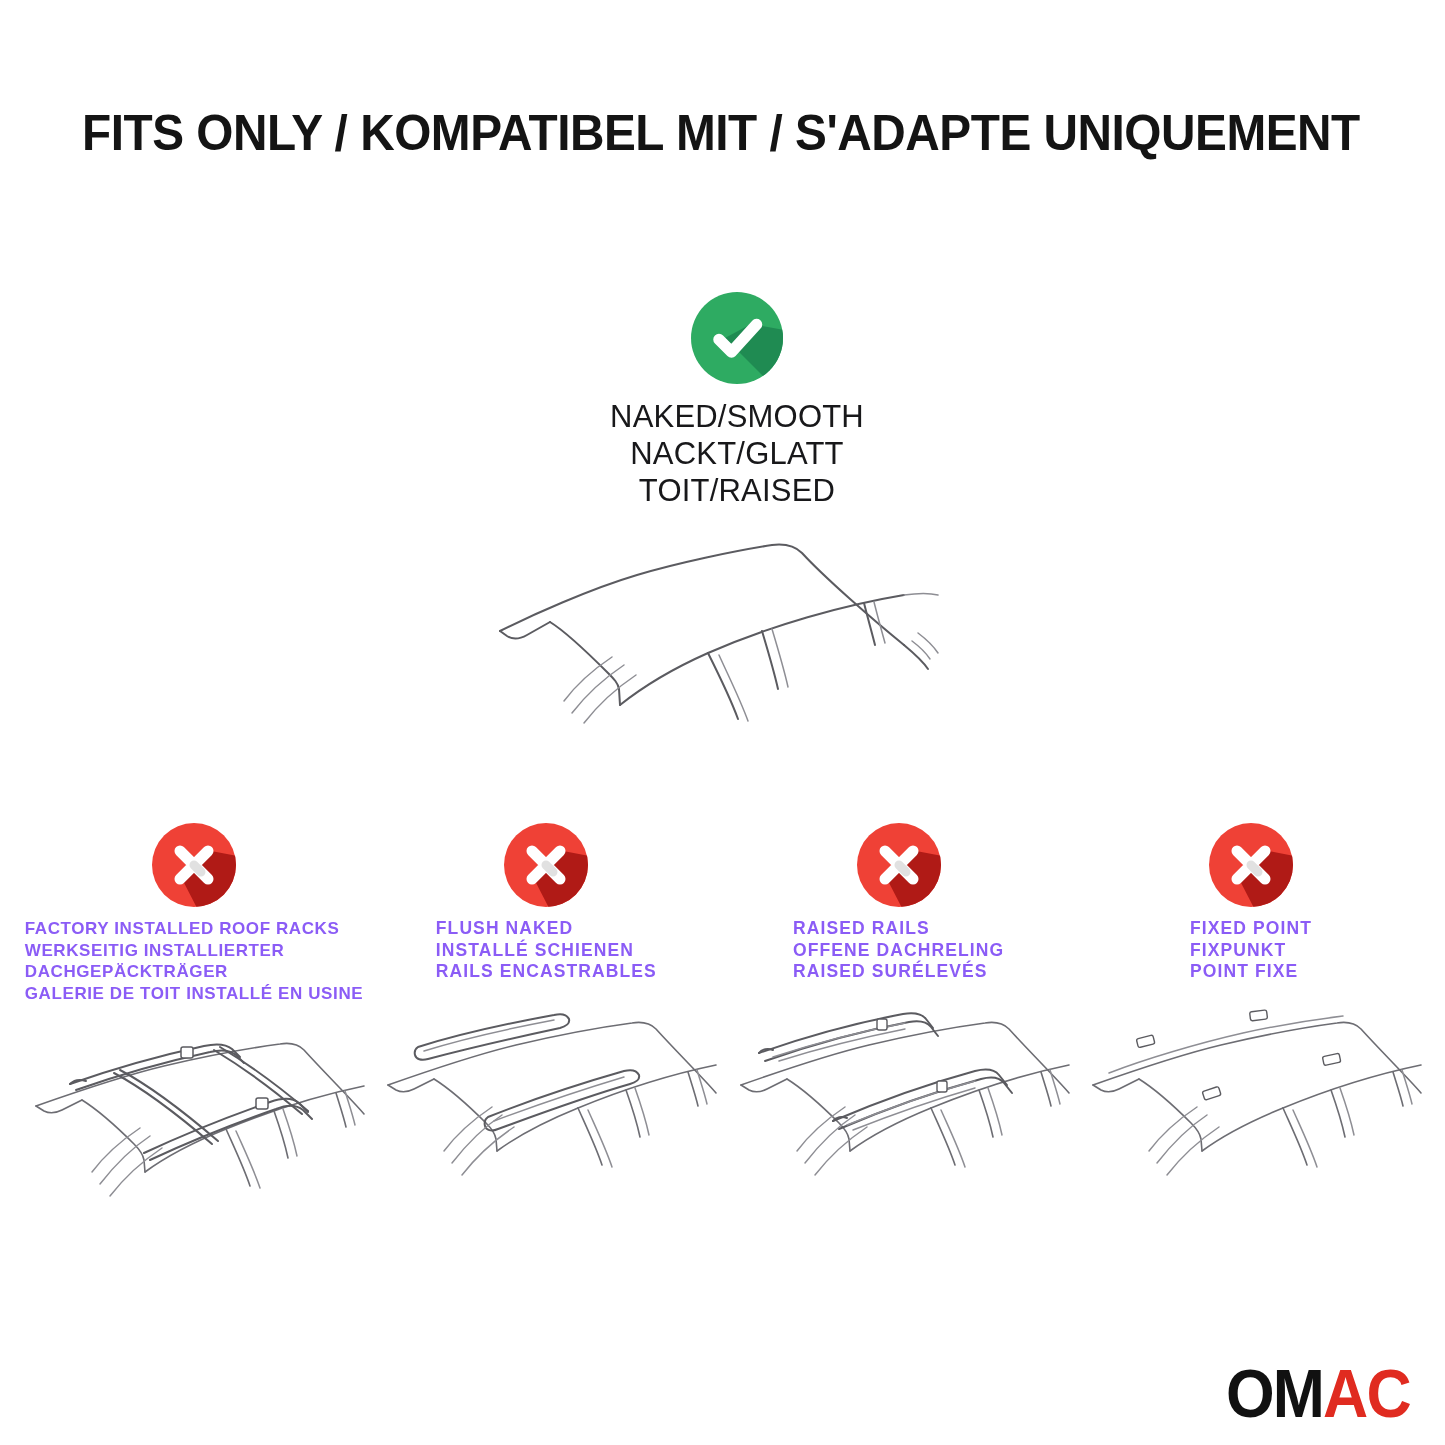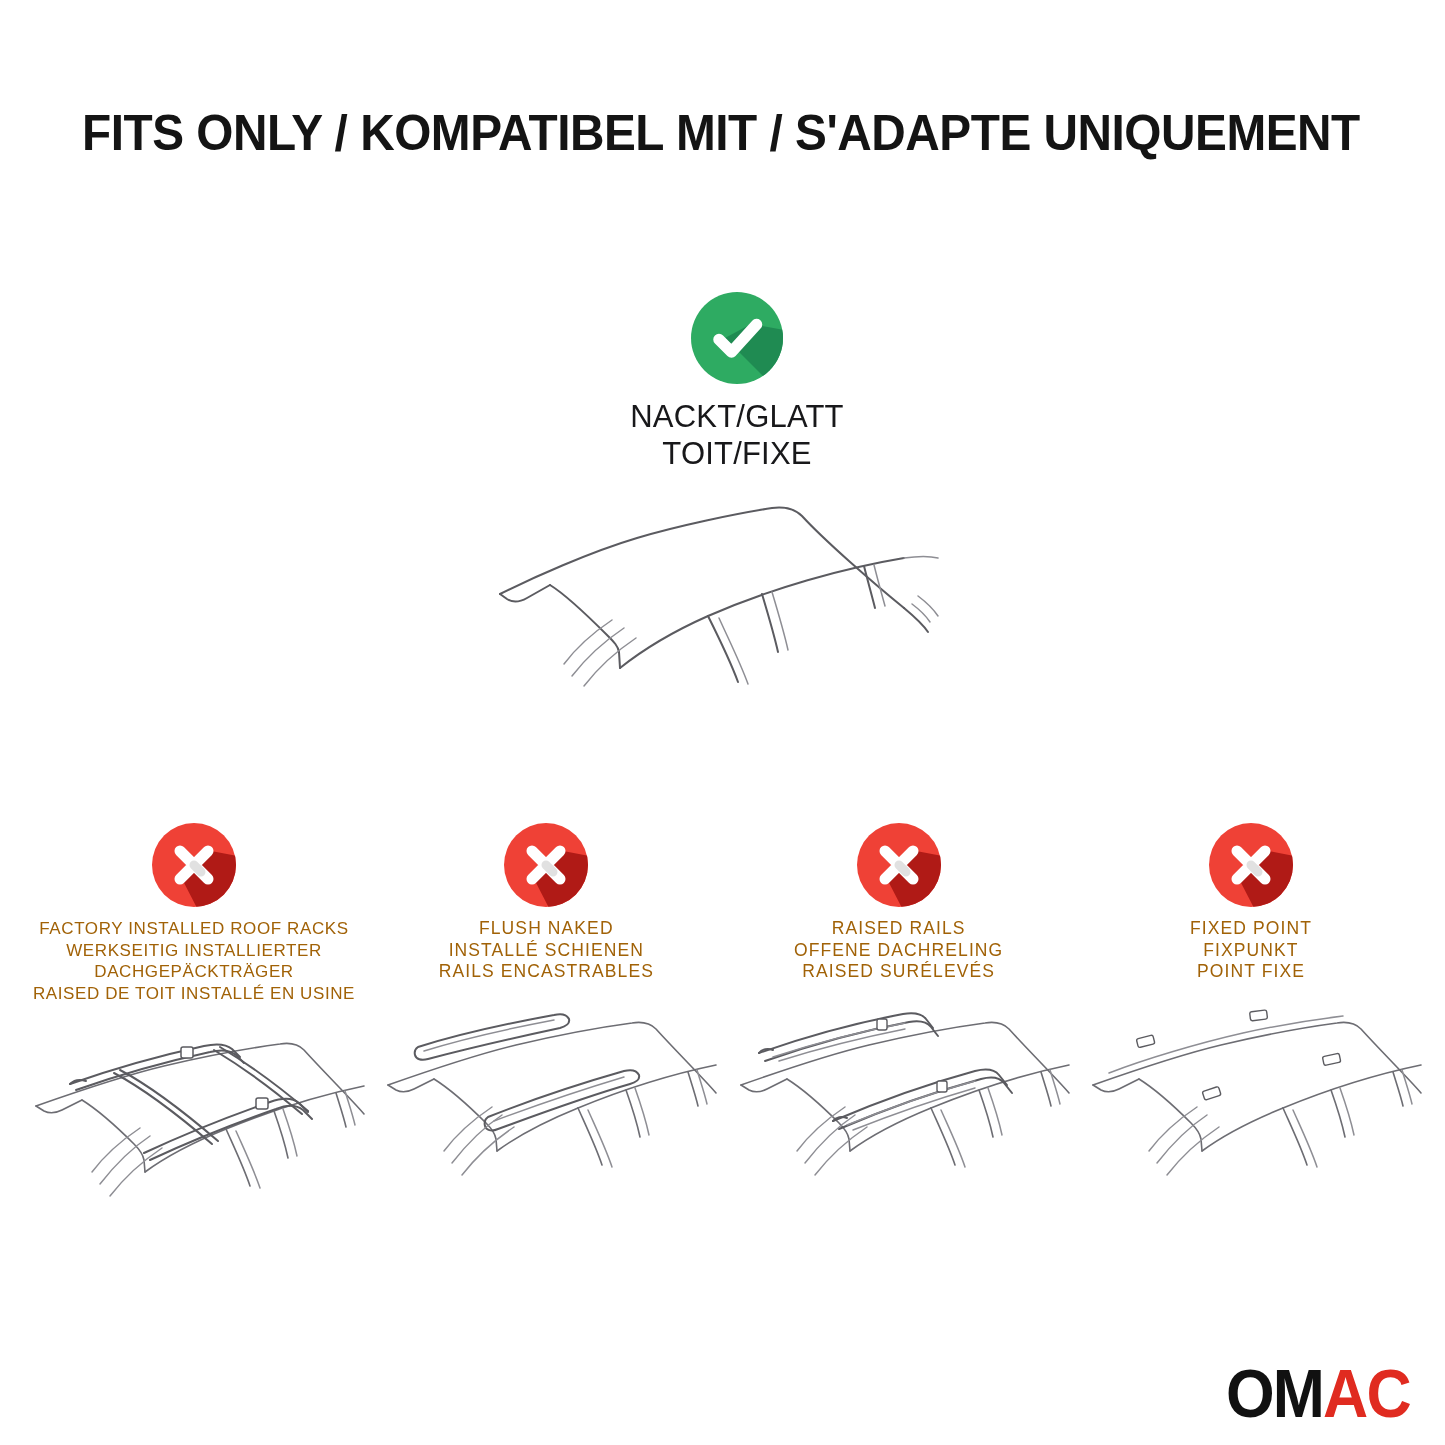--- a/index.html
+++ b/index.html
@@ -71,23 +71,22 @@
   }
   .x-icon-wrap{
     width:86px;height:86px;
     position:relative;
   }
   .x-label{
     margin-top:10px;
     font-size:17.5px;
     line-height:21.5px;
     letter-spacing:1.1px;
-    font-weight:400;
-    color:#a16207;
-    text-align:center;
+    font-weight:700;
+    color:#8b5cf6;
     white-space:nowrap;
   }
   .x-label.wide{letter-spacing:0.6px;font-size:17px;}
   .cell-art{
     margin-top:6px;
     width:352px;height:215px;
   }
 
   
   .logo{
@@ -128,22 +127,23 @@
         </defs>
         <circle cx="48" cy="48" r="46" fill="#2eab62"></circle>
         <g clip-path="url(#okclip)">
           <path d="M36 48 L96 108 L96 40 L62 34 Z" fill="#1f8b52"></path>
         </g>
         <path d="M30 49.5 L42.5 62 L67.5 34.5" fill="none" stroke="#ffffff" stroke-width="11.5" stroke-linecap="round" stroke-linejoin="round"></path>
       </svg>
     </div>
 
     <div class="ok-label">
+      <div>NAKED/SMOOTH</div>
       <div>NACKT/GLATT</div>
-      <div>TOIT/FIXE</div>
+      <div>TOIT/RAISED</div>
     </div>
 
     <svg class="ok-art" viewBox="0 0 530 250">
 
       <path class="ln" d="M28 108 C60 92 118 66 165 52 C205 40 262 28 300 22 C316 20 324 24 330 30
                            C352 54 400 96 432 122"></path>
       <path class="ln" d="M28 108 L35 113 C41 117 48 116 55 112 L78 99"></path>
       <path class="ln" d="M78 99 C96 110 120 134 136 150 C142 156 146 160 147 166 L148 182"></path>
       <path class="ln" d="M148 182 C168 166 200 146 236 130"></path>
       <path class="ln" d="M236 130 C300 102 372 82 432 72"></path>
@@ -182,21 +182,21 @@
             <path d="M43 43 L86 86 L86 34 L55 28 L30 55 L46 86 L86 86 Z" fill="#b01a16"></path>
           </g>
           <path d="M29 29 L57 57 M57 29 L29 57" stroke="#ffffff" stroke-width="11" stroke-linecap="round" fill="none"></path>
           <path d="M43 43 L50 50" stroke="#dcdcdc" stroke-width="9" stroke-linecap="round" fill="none" opacity="0.85"></path>
         </svg>
       </div>
       <div class="x-label wide">
         <div>FACTORY INSTALLED ROOF RACKS</div>
         <div>WERKSEITIG INSTALLIERTER</div>
         <div>DACHGEPÄCKTRÄGER</div>
-        <div>RAISED DE TOIT INSTALLÉ EN USINE</div>
+        <div>GALERIE DE TOIT INSTALLÉ EN USINE</div>
       </div>
       <svg class="cell-art" viewBox="0 0 352 215">
 
         <path class="ln-f" d="M18 96 C52 84 104 66 146 56 C184 47 232 38 262 34 C274 32 281 35 286 40 C304 60 336 92 346 104"></path>
         <path class="ln-f" d="M18 96 L26 101 C32 104 38 103 44 100 L64 90"></path>
         <path class="ln-f" d="M64 90 C80 100 102 120 116 134 C122 140 125 144 126 150 L127 162"></path>
         <path class="ln-f" d="M127 162 C146 148 176 132 208 119"></path>
         <path class="ln-f" d="M208 119 C264 96 312 83 346 76"></path>
 
         <path class="ln" d="M52 74 C86 62 140 46 186 36 C200 33 208 34 214 39 L222 47"></path>

